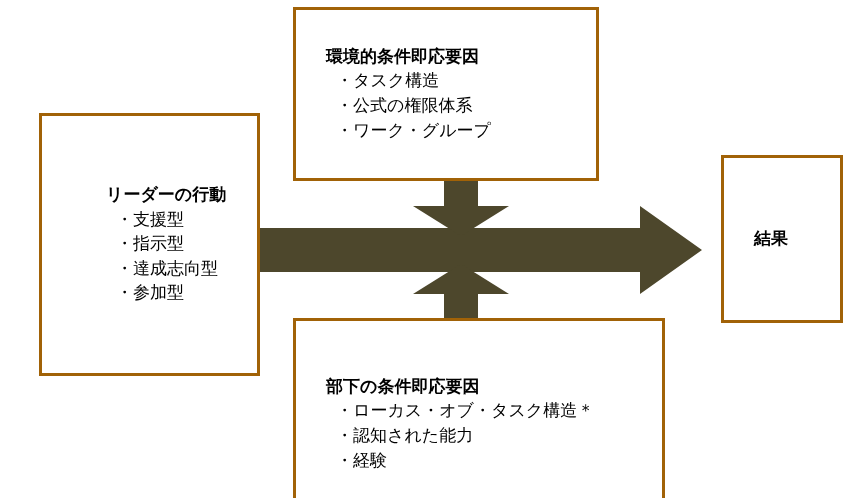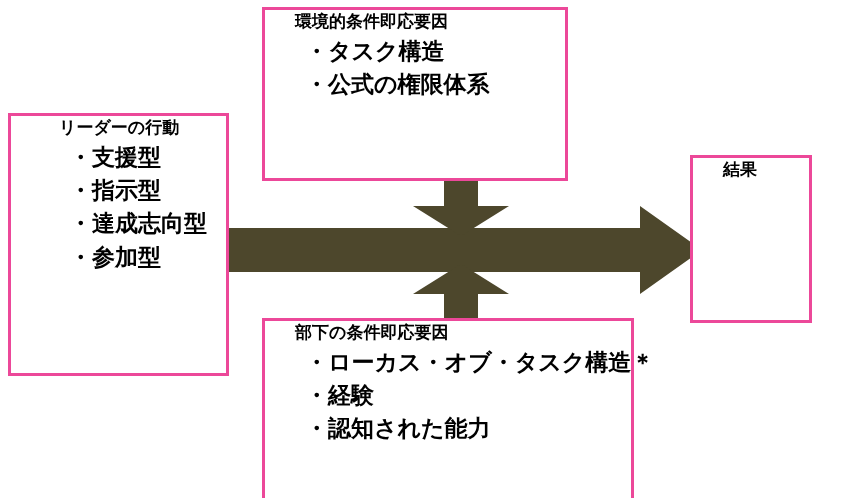--- a/index.html
+++ b/index.html
@@ -14,53 +14,54 @@
     position: relative;
     width: 846px;
     height: 498px;
     background: #ffffff;
     overflow: hidden;
   }
   .box {
     position: absolute;
     box-sizing: border-box;
     background: #ffffff;
-    border: 3px solid #ec4899;
+    border: 3px solid #a16207;
     display: flex;
     flex-direction: column;
-    justify-content: flex-start;
+    justify-content: center;
     z-index: 3;
+    margin-left: 31px;
   }
   .box-inner {
     padding: 0 14px;
   }
   .box-title {
     font-size: 17px;
     font-weight: bold;
     color: #000000;
     line-height: 1.45;
     white-space: nowrap;
   }
   .bullet-list {
     list-style: none;
     margin: 0;
     padding: 0;
   }
   .bullet-item {
-    font-size: 23px;
-    font-weight: bold;
+    font-size: 17px;
+    font-weight: normal;
     color: #000000;
     line-height: 1.45;
     white-space: nowrap;
     text-indent: 10px;
   }
 
   
   #box-leader   { left: 8px;   top: 113px; width: 221px; height: 263px; }
-  #box-leader .box-inner { padding-left: 48px; }
+  #box-leader .box-inner { padding-left: 64px; }
   #box-env      { left: 262px; top: 7px;   width: 306px; height: 174px; }
   #box-env .box-inner { padding-left: 30px; }
   #box-sub      { left: 262px; top: 318px; width: 372px; height: 212px; }
   #box-sub .box-inner { padding-left: 30px; }
   #box-outcome  { left: 690px; top: 155px; width: 122px; height: 168px; }
   #box-outcome .box-inner { padding-left: 30px; }
 
   
   .arrow {
     position: absolute;
@@ -105,31 +106,32 @@
       </ul>
     </div>
   </div>
 
   <div class="box" id="box-env">
     <div class="box-inner">
       <div class="box-title">環境的条件即応要因</div>
       <ul class="bullet-list">
         <li class="bullet-item">・タスク構造</li>
         <li class="bullet-item">・公式の権限体系</li>
+        <li class="bullet-item">・ワーク・グループ</li>
       </ul>
     </div>
   </div>
 
   <div class="box" id="box-sub">
     <div class="box-inner">
       <div class="box-title">部下の条件即応要因</div>
       <ul class="bullet-list">
         <li class="bullet-item">・ローカス・オブ・タスク構造＊</li>
+        <li class="bullet-item">・認知された能力</li>
         <li class="bullet-item">・経験</li>
-        <li class="bullet-item">・認知された能力</li>
       </ul>
     </div>
   </div>
 
   <div class="box" id="box-outcome">
     <div class="box-inner">
       <div class="box-title">結果</div>
     </div>
   </div>
 

